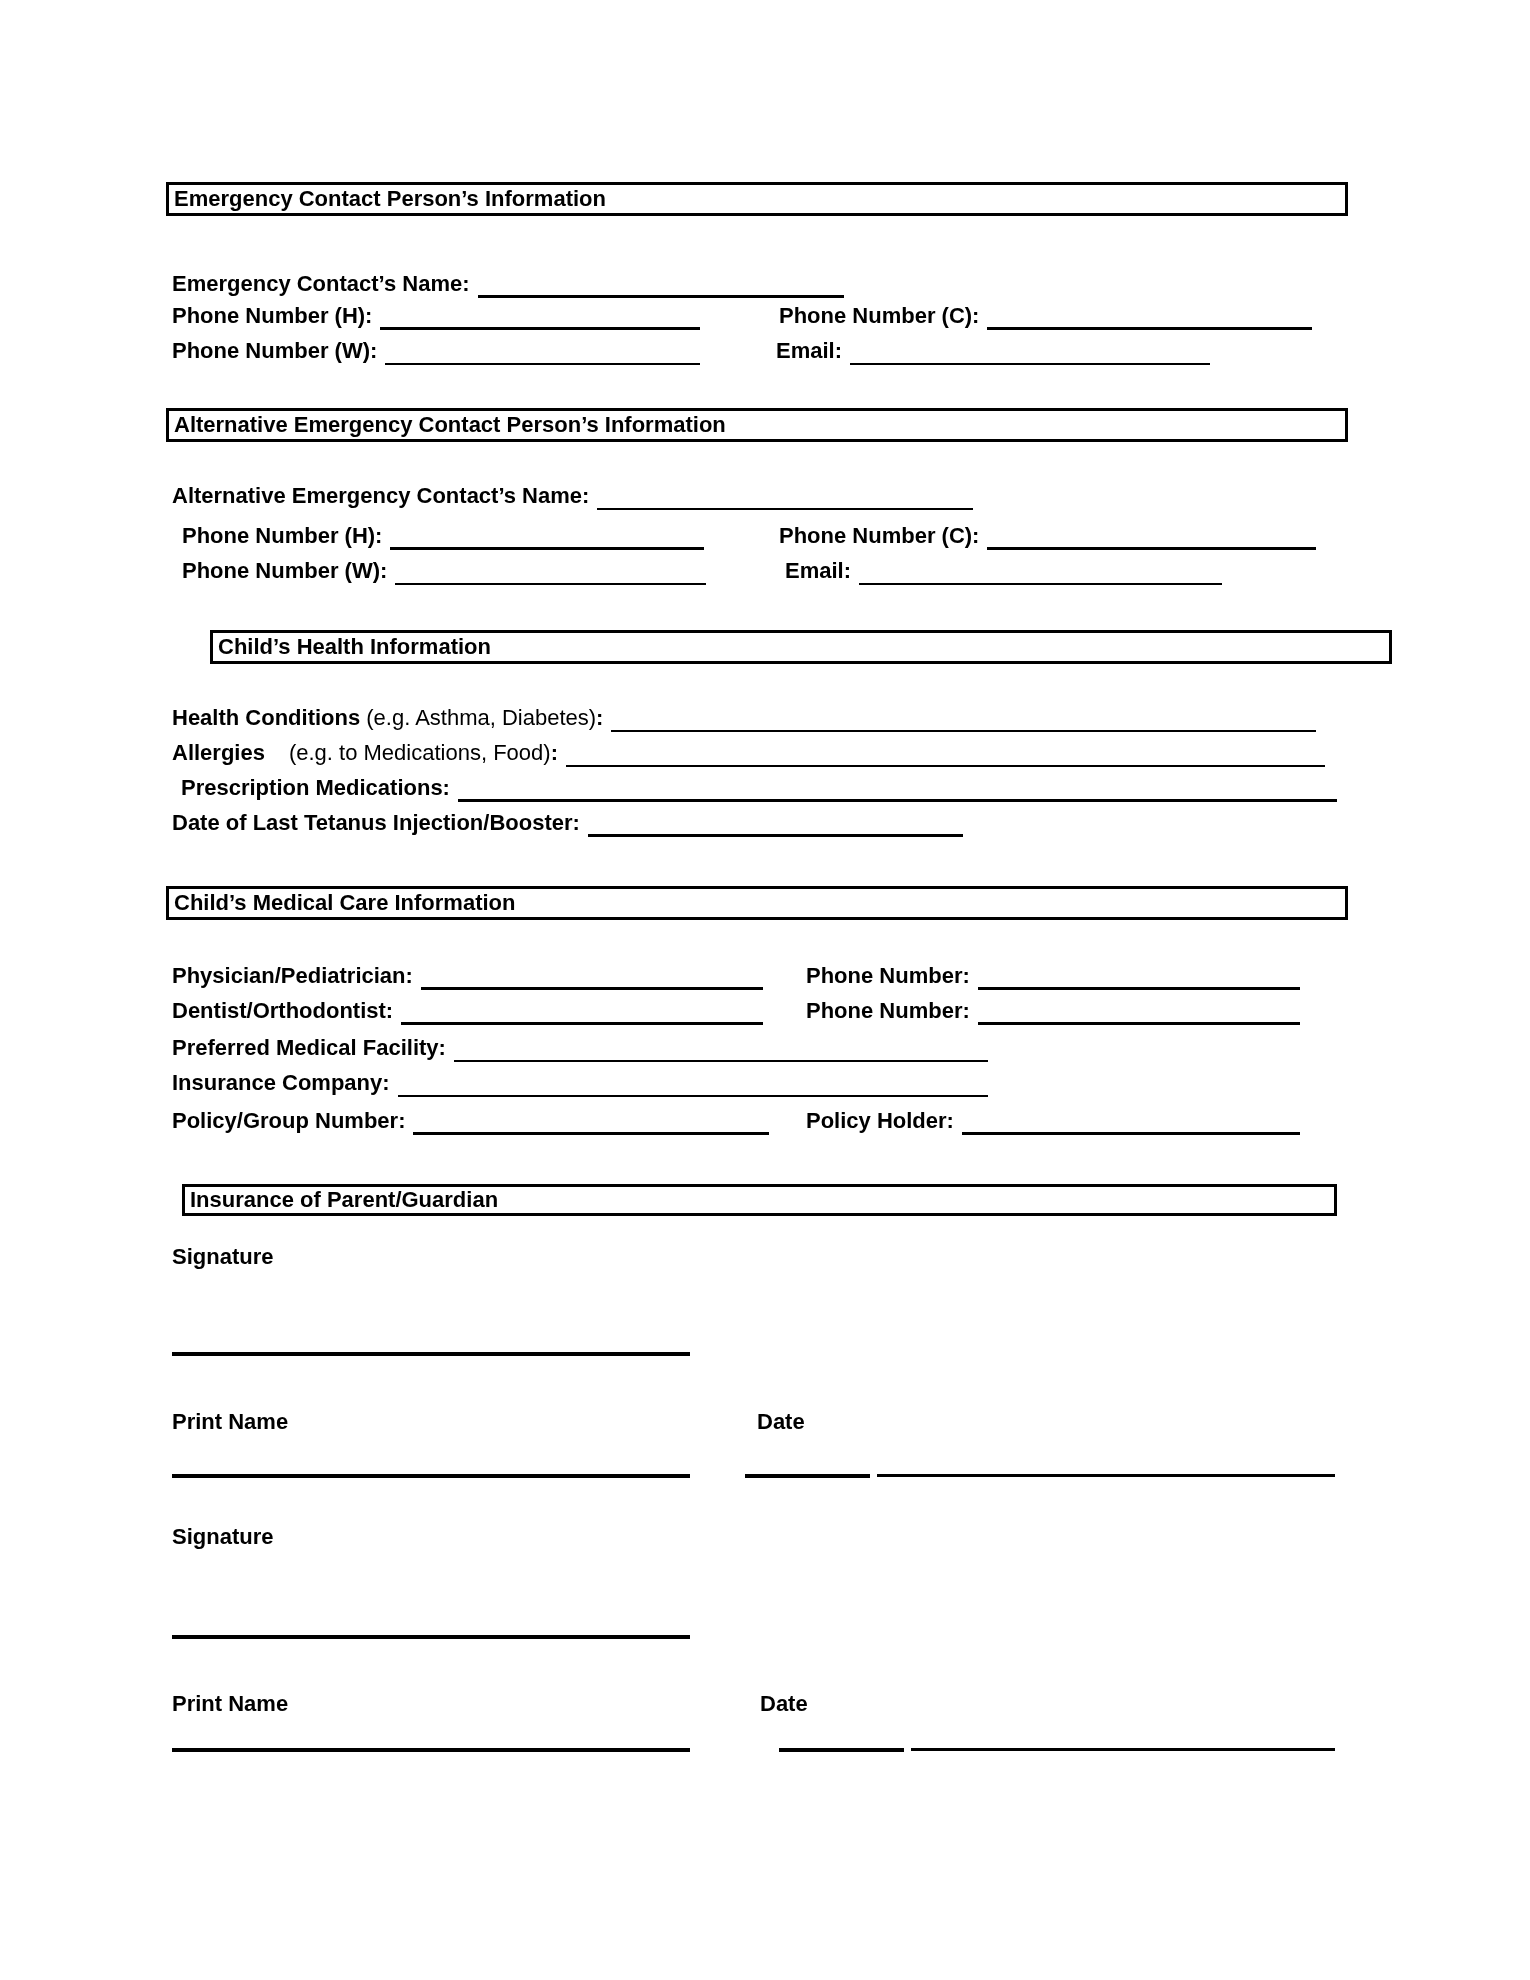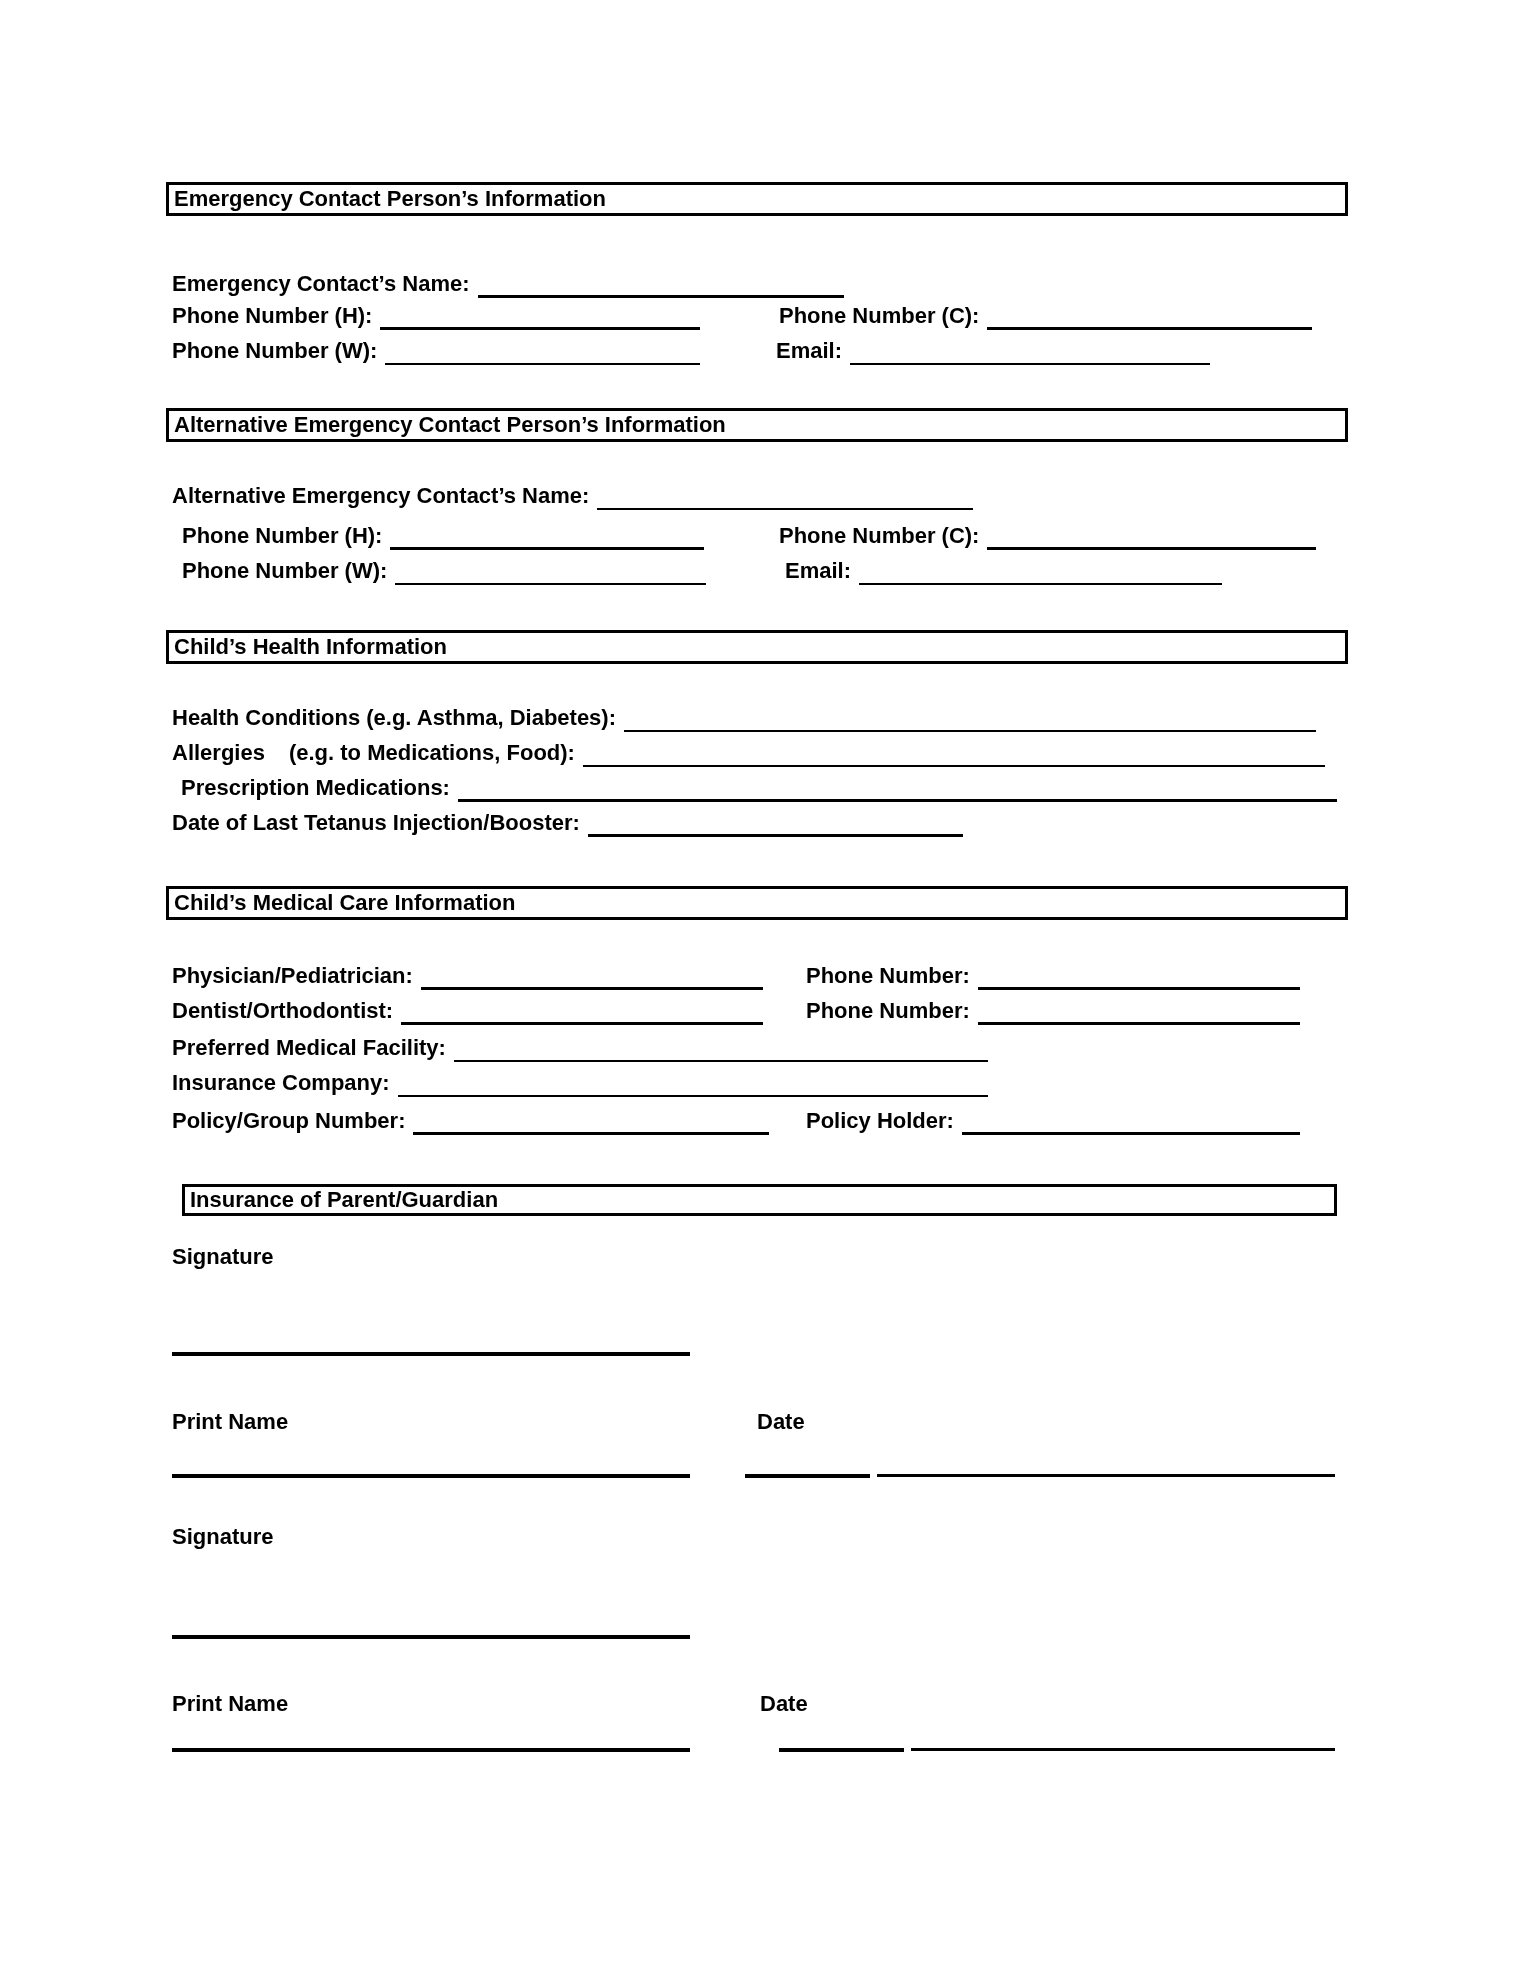--- a/index.html
+++ b/index.html
@@ -20,21 +20,21 @@
     border:3px solid #000;
     box-sizing:border-box;
     display:flex;align-items:center;
     padding-left:5px;
   }
   .secbox.sig{left:182px;width:1155px;height:32px;}
   
   .row{position:absolute;left:172px;width:1183px;height:32px;}
   .field{position:absolute;bottom:0;display:flex;align-items:flex-end;}
   .label{white-space:nowrap;line-height:28px;}
-  .reg{font-weight:700;}
+  .reg{font-weight:400;}
   .line{
     flex:1 1 auto;min-width:30px;height:27px;
     border-bottom:3px solid #000;
     margin-left:8px;
     font-weight:400;
   }
   .line.thin{border-bottom-width:2px;}
   
   .sglabel{position:absolute;line-height:28px;}
   .sgline{position:absolute;height:0;border-top:4px solid #000;}
@@ -104,21 +104,21 @@
     <div class="field" style="left:10px;width:524px;">
       <span class="label">Phone Number (W):</span>
       <span class="line thin"></span>
     </div>
     <div class="field" style="left:613px;width:437px;">
       <span class="label">Email:</span>
       <span class="line thin"></span>
     </div>
   </div>
 
-  <div class="secbox" style="top:630px;">
+  <div class="secbox" style="top:630px;margin-left:44px;">
     <span>Child’s Health Information</span>
   </div>
 
   <div class="row" style="top:700px;">
     <div class="field" style="left:0;width:1144px;">
       <span class="label">Health Conditions</span>
       <span class="label reg" style="margin-left:6px;">(e.g. Asthma, Diabetes)</span>
       <span class="label">:</span>
       <span class="line thin"></span>
     </div>

